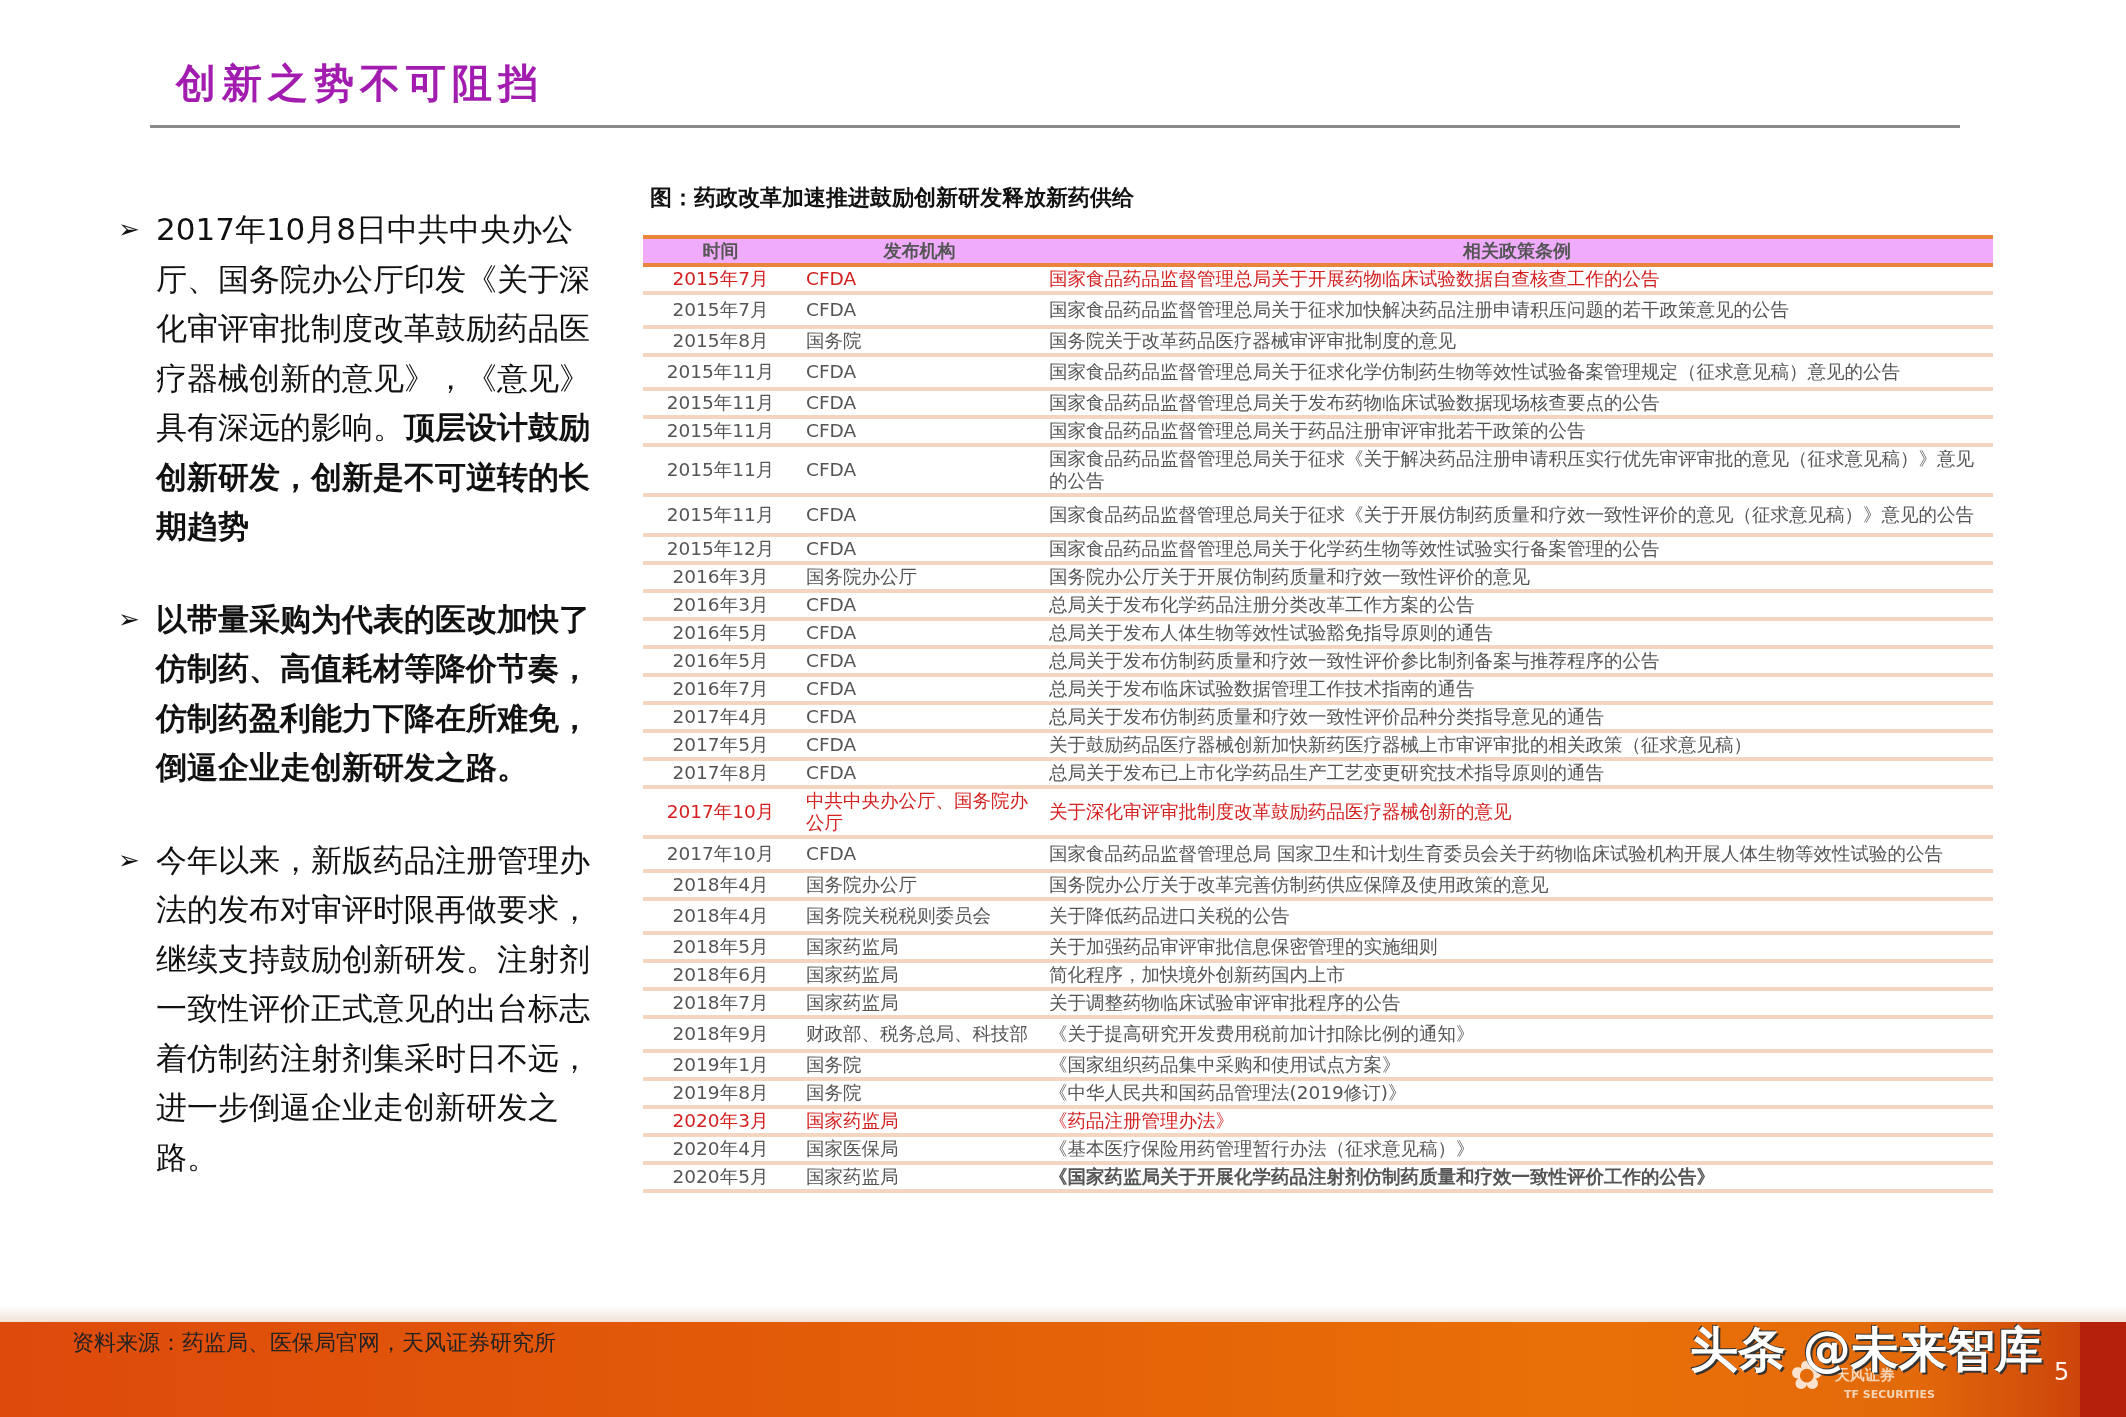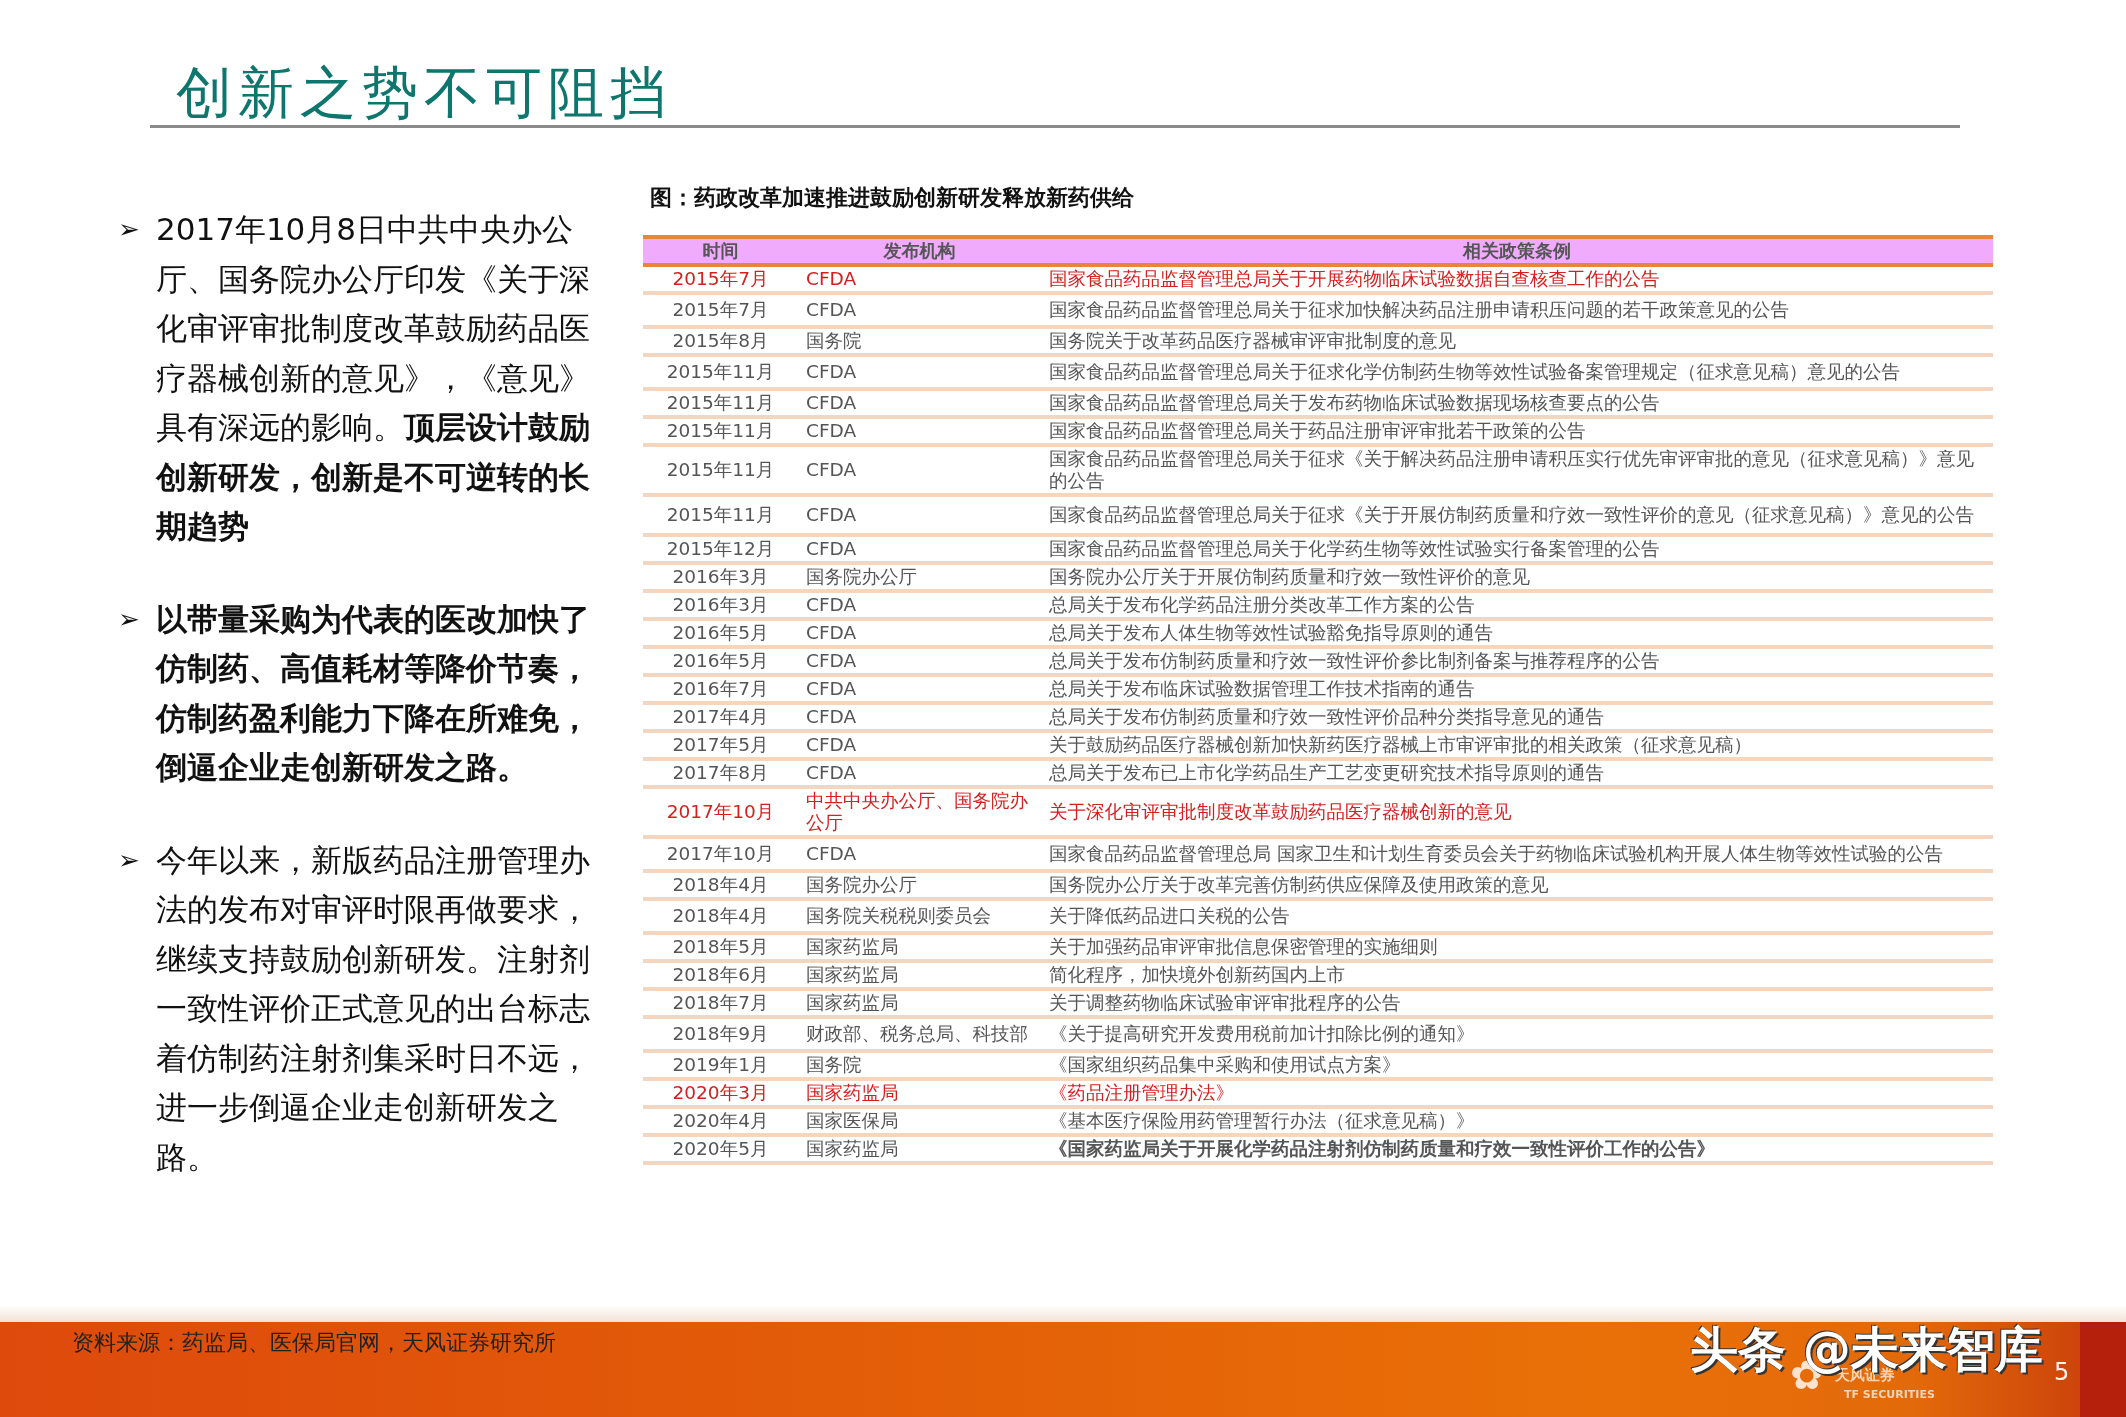--- a/index.html
+++ b/index.html
@@ -2,21 +2,21 @@
 <html><head>
 <meta charset="utf-8">
 <style>
   * { margin:0; padding:0; box-sizing:border-box; }
   html, body { width:2126px; height:1417px; background:#ffffff; overflow:hidden; }
   body { position:relative; font-family:"DejaVu Sans", "Liberation Sans", sans-serif; color:#222; }
 
   .slide-title {
     position:absolute; left:176px; top:56px;
     font-family:"DejaVu Serif", "Liberation Serif", serif;
-    font-size:56px; color:#0f766e; letter-spacing:6px; font-weight:normal;
+    font-size:40px; color:#a21caf; letter-spacing:6px; font-weight:bold;
   }
   .title-rule { position:absolute; left:150px; top:125px; width:1810px; height:3px; background:#8a8a8a; }
 
   .bullets { position:absolute; left:118px; top:205px; width:480px; }
   .bullet { position:relative; padding-left:38px; font-size:31px; line-height:49.5px; color:#111; margin-bottom:43px; }
   .bullet .arrow { position:absolute; left:0; top:0; font-size:26px; color:#111; }
   .bullet b { font-weight:bold; }
 
   .fig-caption { position:absolute; left:650px; top:183px; font-size:22px; font-weight:bold; color:#111; }
 
@@ -208,20 +208,25 @@
       <tr>
         <td class="date" style="height: 34px;">2018年9月</td>
         <td class="agency" style="height: 34px;">财政部、税务总局、科技部</td>
         <td class="policy" style="height: 34px;">《关于提高研究开发费用税前加计扣除比例的通知》</td>
       </tr>
       <tr>
         <td class="date" style="height: 24px;">2019年1月</td>
         <td class="agency" style="height: 24px;">国务院</td>
         <td class="policy" style="height: 24px;">《国家组织药品集中采购和使用试点方案》</td>
       </tr>
+      <tr>
+        <td class="date" style="height: 24px;">2019年8月</td>
+        <td class="agency" style="height: 24px;">国务院</td>
+        <td class="policy" style="height: 24px;">《中华人民共和国药品管理法(2019修订)》</td>
+      </tr>
       <tr class="hl">
         <td class="date" style="height: 24px;">2020年3月</td>
         <td class="agency" style="height: 24px;">国家药监局</td>
         <td class="policy" style="height: 24px;">《药品注册管理办法》</td>
       </tr>
       <tr>
         <td class="date" style="height: 24px;">2020年4月</td>
         <td class="agency" style="height: 24px;">国家医保局</td>
         <td class="policy" style="height: 24px;">《基本医疗保险用药管理暂行办法（征求意见稿）》</td>
       </tr>

